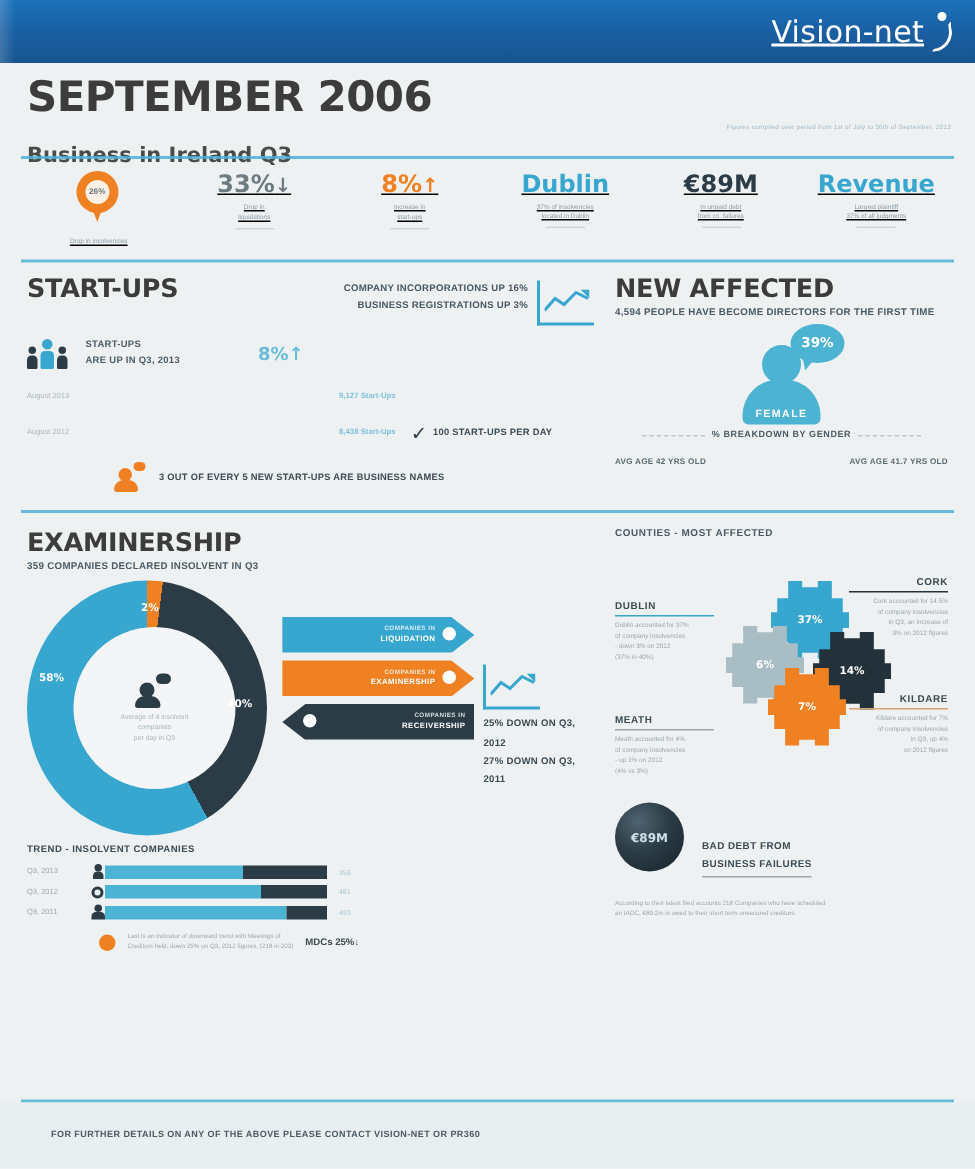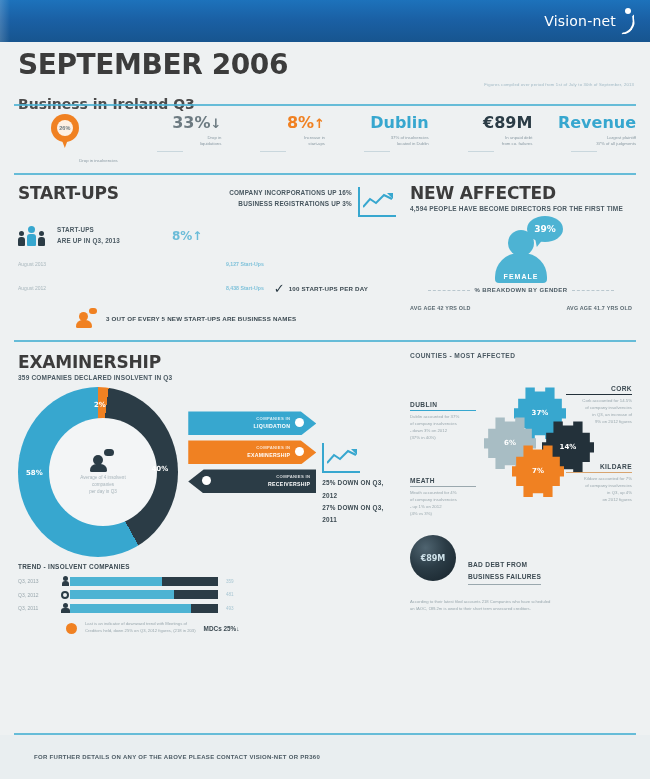--- a/index.html
+++ b/index.html
@@ -11,39 +11,39 @@
   .page { width:650px; height:779px; position:relative; background:#eef1f2; }
 
   
   .topbar {
     height:42px; background:linear-gradient(180deg,#1d72bb 0%,#1a5fa3 50%,#17558f 100%);
     position:relative;
   }
   .topbar .sheen { position:absolute; left:0; top:0; width:10px; height:100%;
     background:linear-gradient(90deg,rgba(255,255,255,.18),rgba(255,255,255,0)); }
   .logo { position:absolute; right:14px; top:8px; display:flex; align-items:center; gap:4px; }
-  .logo-text { color:#fff; font-size:14px; letter-spacing:.2px; font-family:"DejaVu Sans", sans-serif; }
+  .logo-text { color:#fff; font-size:20px; letter-spacing:.2px; font-family:"DejaVu Sans", sans-serif;text-decoration:underline; }
   .logo-mark { position:relative; width:16px; height:26px; }
   .logo-mark .dot { position:absolute; left:5px; top:0; width:6px; height:6px; border-radius:50%; background:#fff; }
   .logo-mark .swoop { position:absolute; left:0; top:7px; width:15px; height:19px;
      border:2px solid #fff; border-left-color:transparent; border-top-color:transparent;
      border-radius:0 0 14px 2px; transform:rotate(-6deg); }
 
   .titleband { height:62px; background:#eef1f2; padding:8px 18px 0 18px; position:relative; }
   .bigtitle { font-size:28px; font-weight:bold; color:#3c3c3c; letter-spacing:-.4px;
     font-family:"DejaVu Sans", sans-serif; line-height:1.05; }
   .subtitle { font-size:14px; font-weight:bold; color:#4b4b4b; margin-top:17px;
     font-family:"DejaVu Sans", sans-serif; }
   .compiled { position:absolute; right:16px; top:40px; font-size:4.2px; color:#9fb8c4; letter-spacing:.2px;}
 
   .rule { height:2px; background:#4db3d3; margin:0 14px; opacity:.85; }
 
   
   .kpis { display:flex; padding:8px 14px 10px 14px; align-items:flex-start; }
-  .kpi { flex:1; text-align:right; position:relative; }
+  .kpi { flex:1; text-align:center; position:relative;text-decoration:underline; }
   .kpi .val { font-size:16px; font-weight:bold; font-family:"DejaVu Sans", sans-serif; line-height:1.1;}
   .kpi .cap { font-size:4.3px; color:#8a9aa3; line-height:1.5; margin-top:3px; }
   .kpi .under { width:26px; height:1px; background:#c9d7dd; margin:4px auto 0 auto; }
   .grey { color:#6d7b82; } .orange { color:#f08122; } .blue { color:#37a7cf; }
   .dark { color:#2b3c46; } .pale { color:#bcd2da; }
   .arrow { font-size:13px; }
 
   .pin { width:30px; height:42px; margin:0 auto; position:relative; }
   .pin .body { width:28px; height:28px; border-radius:50% 50% 50% 50%; background:#f08122; }
   .pin .tail { position:absolute; left:8px; top:18px; width:12px; height:16px; background:#f08122;
@@ -353,21 +353,21 @@
           <div class="hole">
             <span style="position:relative;display:block;width:26px;height:22px;">
               <span style="position:absolute;left:3px;top:6px;width:10px;height:10px;border-radius:50%;background:#2b3c46;"></span>
               <span style="position:absolute;left:0;top:15px;width:17px;height:8px;border-radius:8px 8px 2px 2px;background:#2b3c46;"></span>
               <span style="position:absolute;left:14px;top:0;width:10px;height:7px;border-radius:4px;background:#2b3c46;"></span>
             </span>
             <div class="donut-cap" style="white-space: pre-line;">Average of 4 insolvent
 companies
 per day in Q3</div>
           </div>
-          <span class="lab" style="left:8px; top:82px;">58%</span>
+          <span class="lab" style="left:8px; top:61px;">58%</span>
           <span class="lab" style="right:10px; top:78px;">40%</span>
           <span class="lab" style="left:76px; top:14px;">2%</span>
         </div>
 
         <div style="margin-left:10px; padding-top:24px;">
           <div class="tag" style="background:#37a7cf; clip-path:polygon(0 0,88% 0,100% 50%,88% 100%,0 100%); justify-content:flex-end; padding-right:26px;">
             <div class="txt" style="text-align:right;">
               <div style="opacity:.8; font-size:4.2px;">COMPANIES IN</div>
               <div>LIQUIDATION</div>
             </div>

